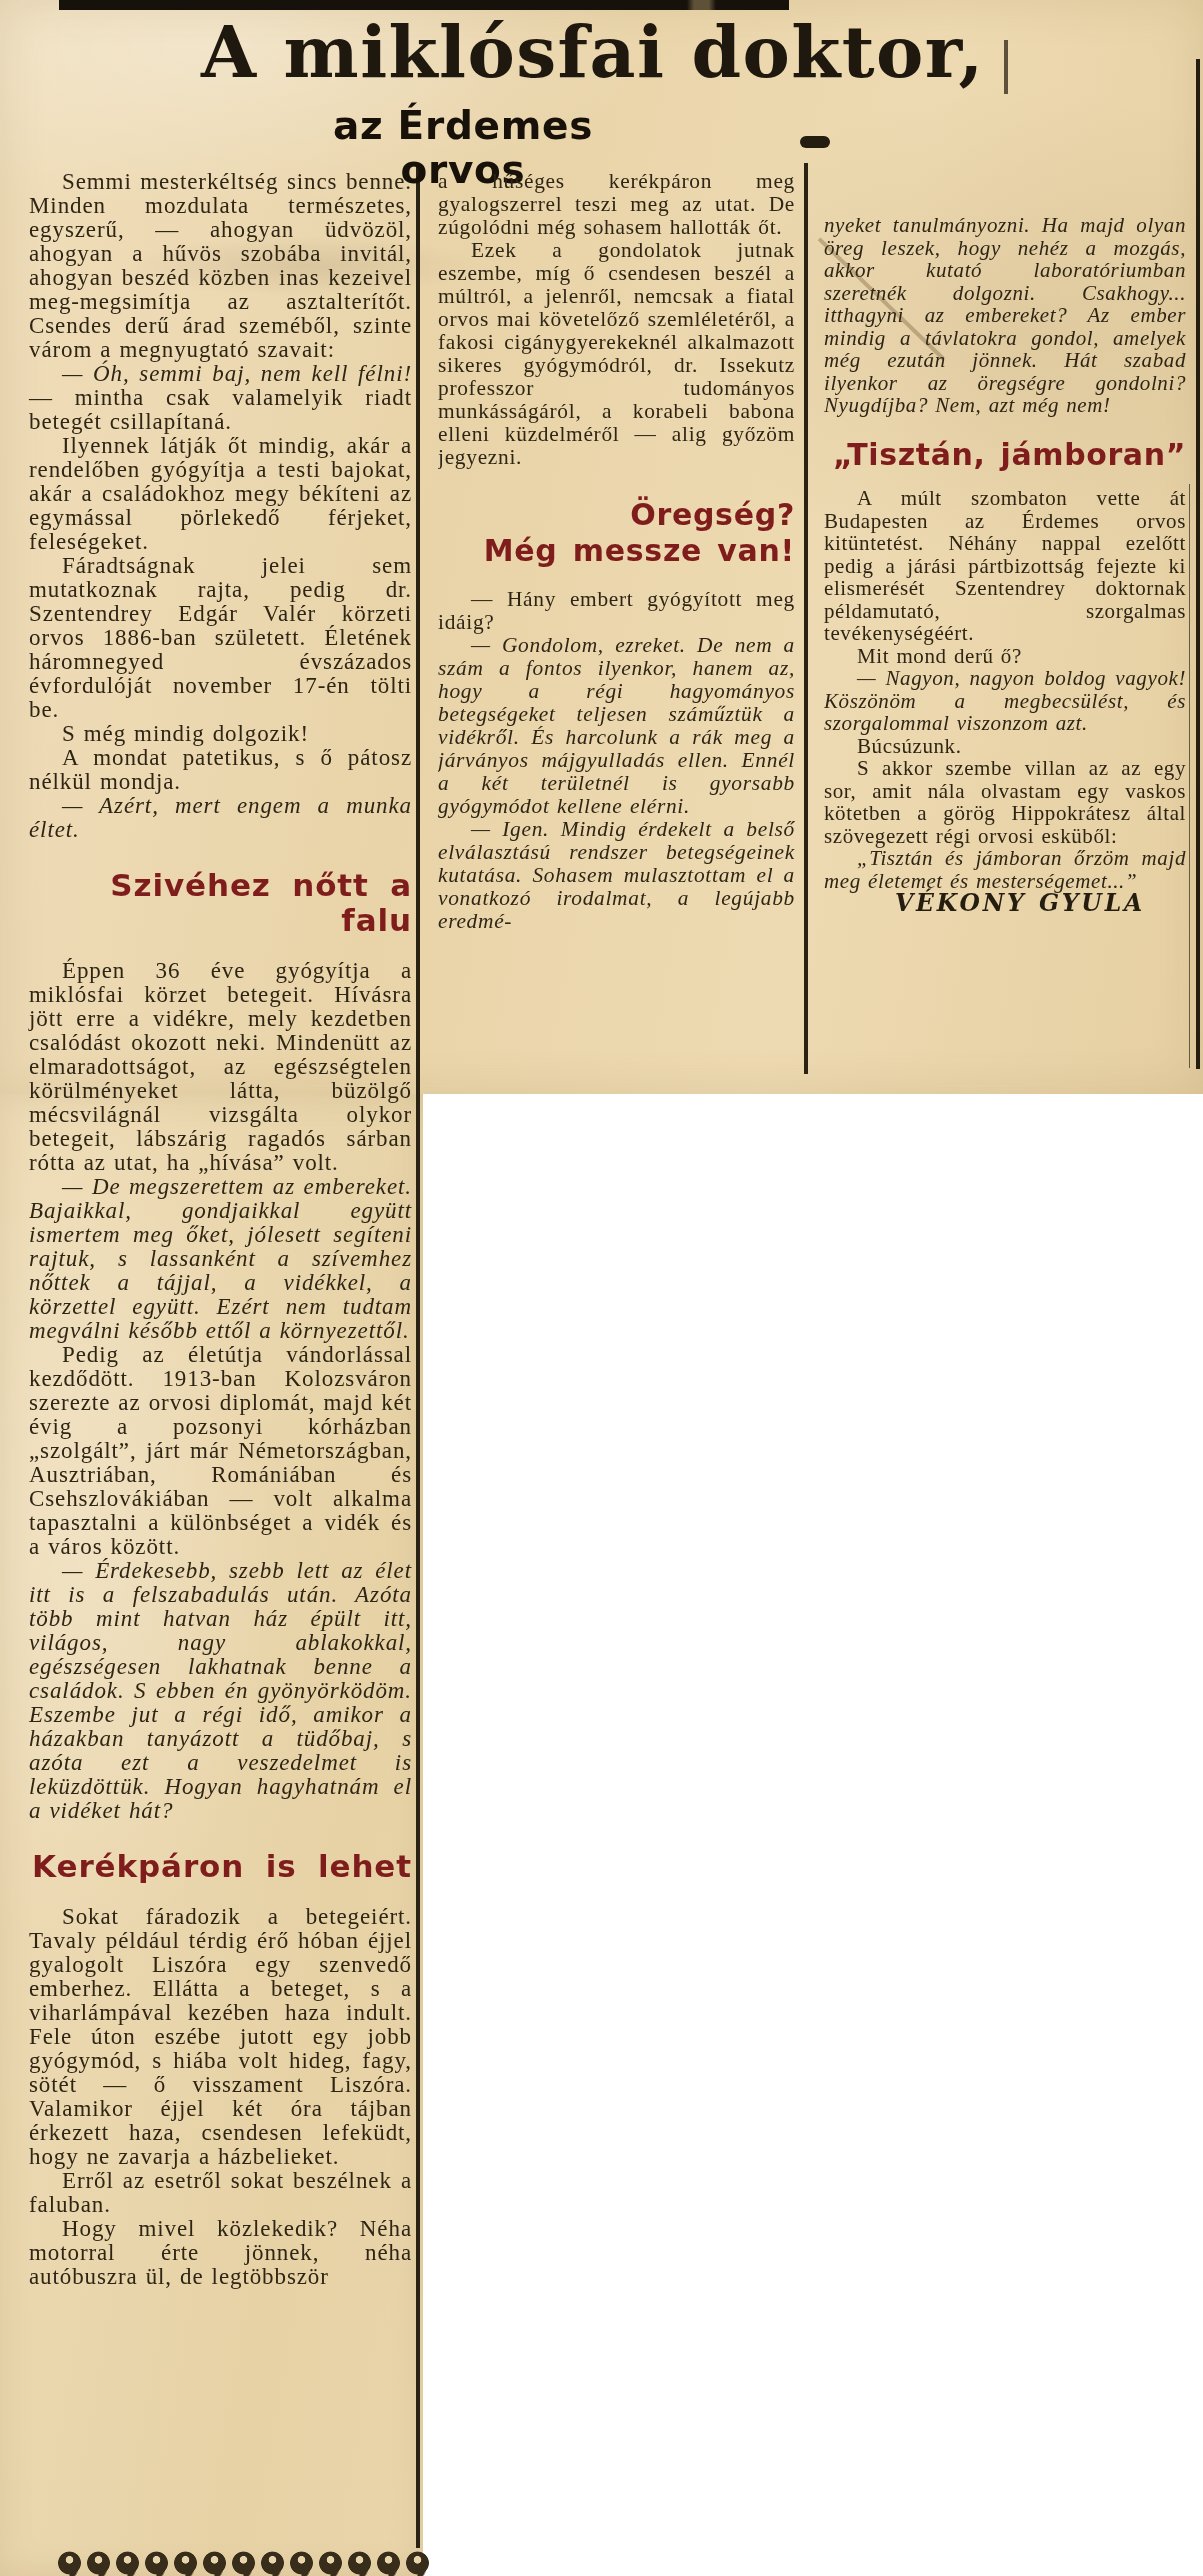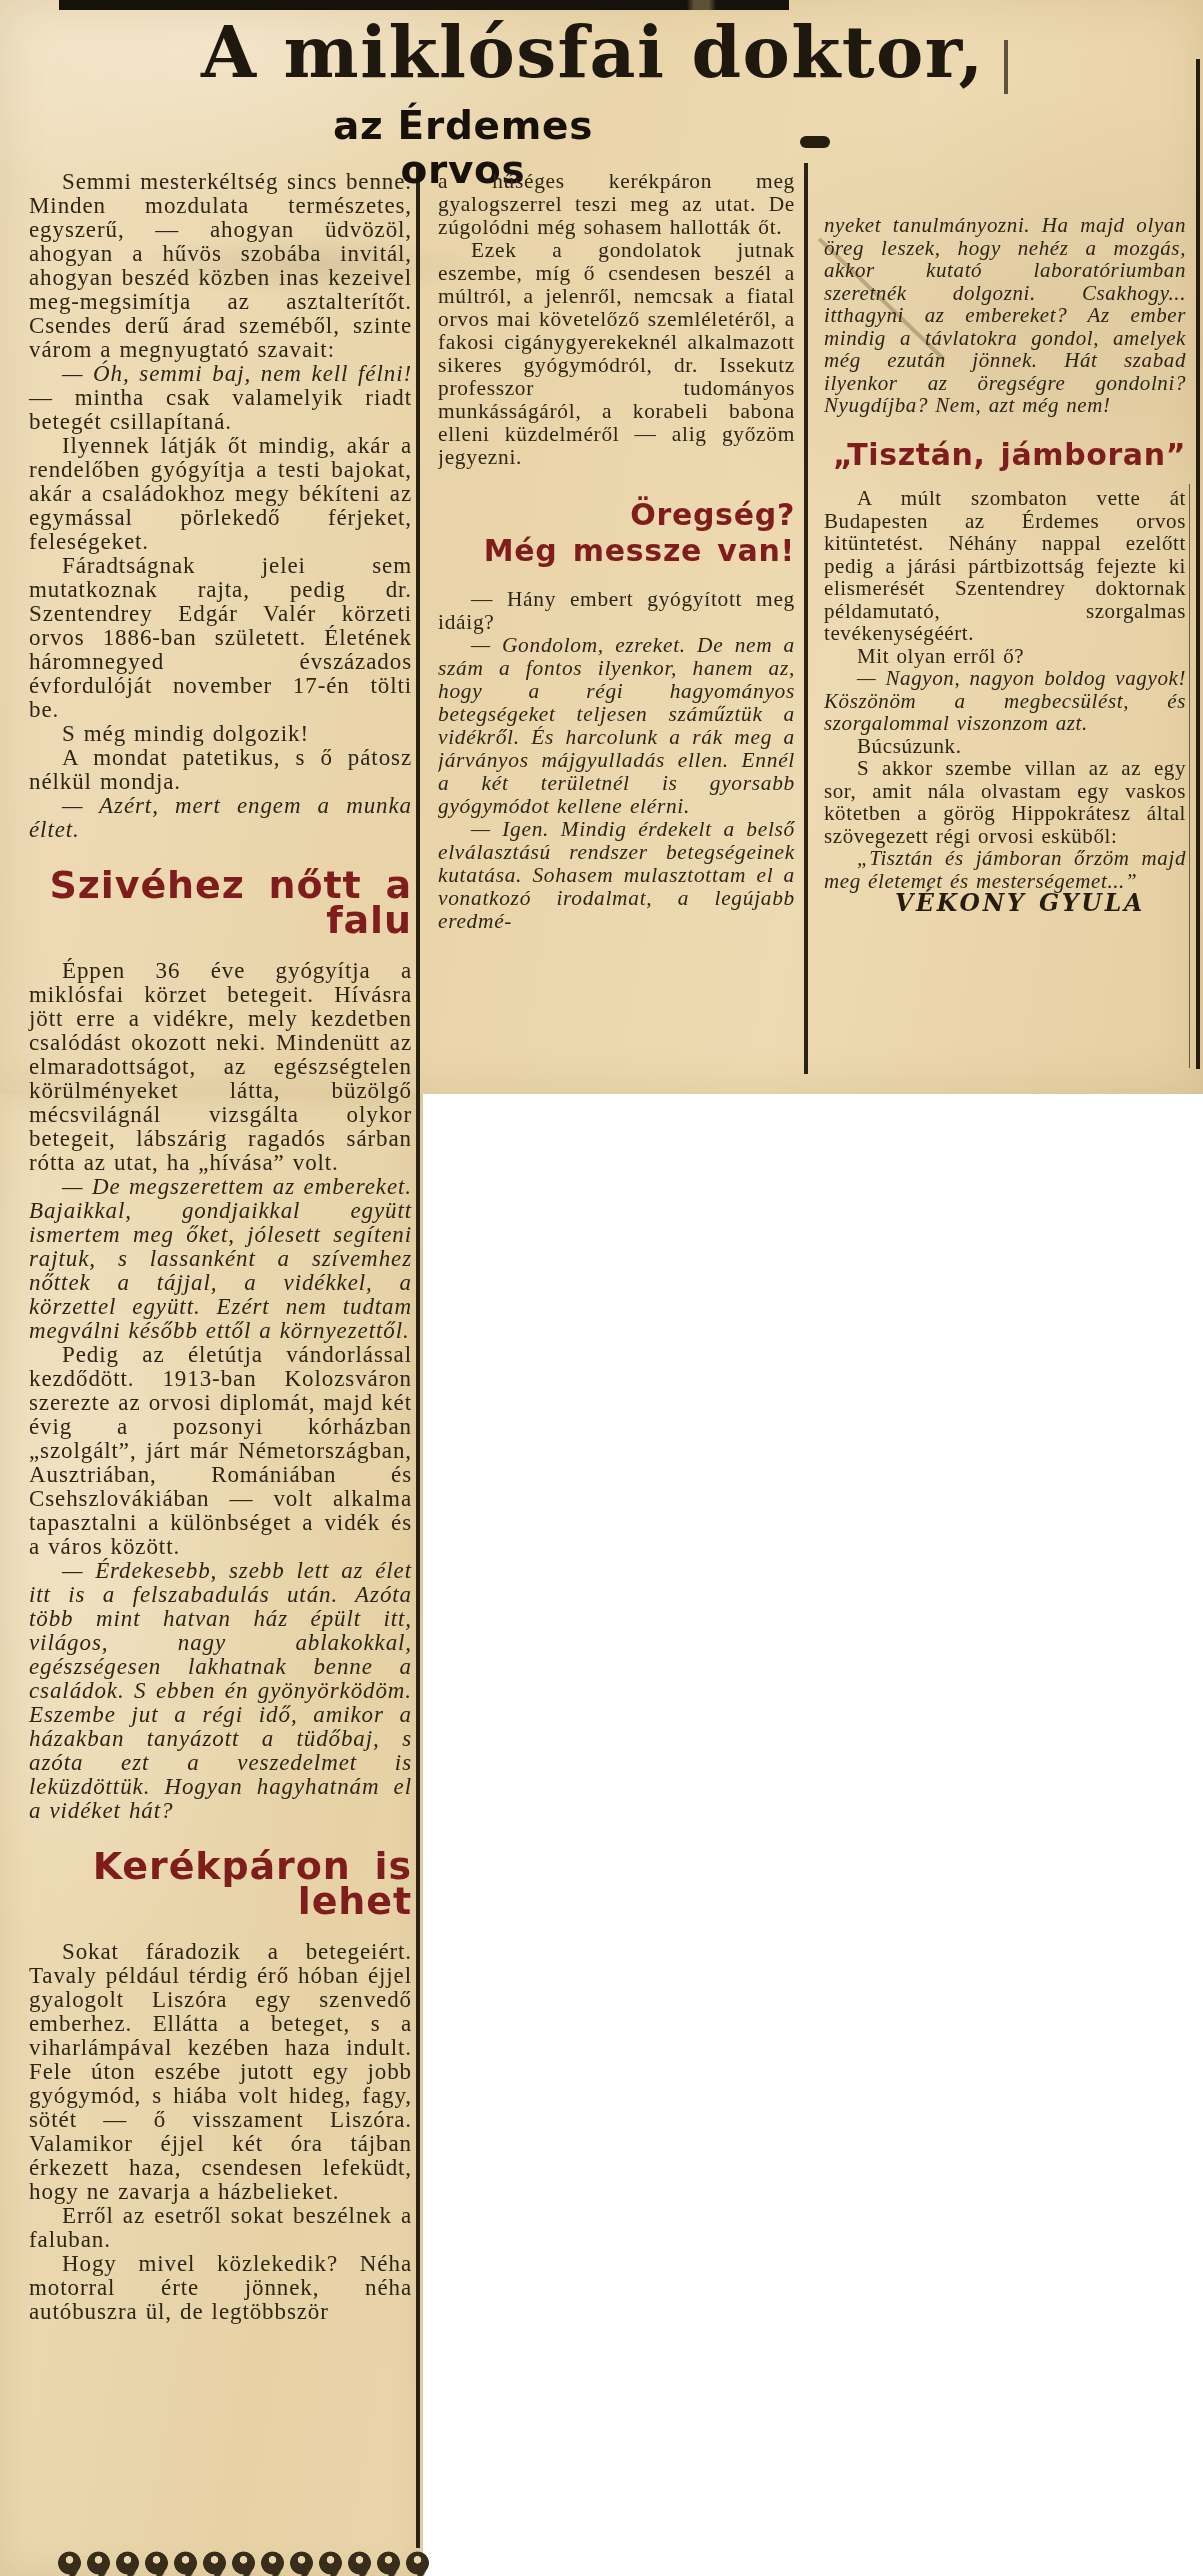--- a/index.html
+++ b/index.html
@@ -56,21 +56,21 @@
   #col3 { left:824px; top:166px; width:362px; height:927px; overflow:hidden;
           font-size:21px; line-height:22.5px; letter-spacing:0.6px; word-spacing:1.4px;margin-top:48px; }
   p.para { margin:0; text-indent:33px; }
   p.cont { text-indent:0; }
   p.it { font-style:italic; }
   span.it { font-style:italic; }
   h2.sec {
     font-family:"DejaVu Sans", sans-serif; font-weight:700; text-align:right;
     color:#7f1d1d; text-indent:0;
   }
-  #col1 h2.sec { font-size:38px; line-height:35px; margin:26px 0 21px; word-spacing:9.7px; }
+  #col1 h2.sec { font-size:31px; line-height:35px; margin:26px 0 21px; word-spacing:9.7px; }
   #col2 h2.sec { font-size:30px; line-height:36px; margin:28px 0 19.4px; word-spacing:4.1px; }
   #col3 h2.sec { font-size:30px; line-height:33px; margin:21px 0 16.6px; word-spacing:4.1px; }
   .signature {
     margin:8.3px 0 0; text-align:right; padding-right:41px; text-indent:0;
     font-family:"DejaVu Serif", serif; font-weight:700; font-style:italic;
     font-size:23.5px; letter-spacing:2.8px; color:#241d10;
   }
   
   .lace {
     position:absolute; left:55px; top:2548px; width:378px; height:28px;
@@ -127,21 +127,21 @@
     </h2>
   <p class="para">— Hány embert gyógyított meg idáig?</p>
   <p class="para it">— Gondolom, ezreket. De nem a szám a fontos ilyenkor, hanem az, hogy a régi hagyományos betegségeket teljesen száműztük a vidékről. És harcolunk a rák meg a járványos májgyulladás ellen. Ennél a két területnél is gyorsabb gyógymódot kellene elérni.</p>
   <p class="para it">— Igen. Mindig érdekelt a belső elválasztású rendszer betegségeinek kutatása. Sohasem mulasztottam el a vonatkozó irodalmat, a legújabb eredmé-</p>
 </div>
 
 <div class="col" id="col3">
   <p class="para cont it">nyeket tanulmányozni. Ha majd olyan öreg leszek, hogy nehéz a mozgás, akkor kutató laboratóriumban szeretnék dolgozni. Csakhogy... itthagyni az embereket? Az ember mindig a távlatokra gondol, amelyek még ezután jönnek. Hát szabad ilyenkor az öregségre gondolni? Nyugdíjba? Nem, azt még nem!</p>
   <h2 class="sec">„Tisztán, jámboran”</h2>
   <p class="para">A múlt szombaton vette át Budapesten az Érdemes orvos kitüntetést. Néhány nappal ezelőtt pedig a járási pártbizottság fejezte ki elismerését Szentendrey doktornak példamutató, szorgalmas tevékenységéért.</p>
-  <p class="para">Mit olyan erről ő?</p>
+  <p class="para">Mit mond derű ő?</p>
   <p class="para it">— Nagyon, nagyon boldog vagyok! Köszönöm a megbecsülést, és szorgalommal viszonzom azt.</p>
   <p class="para">Búcsúzunk.</p>
   <p class="para">S akkor szembe villan az az egy sor, amit nála olvastam egy vaskos kötetben a görög Hippokrátesz által szövegezett régi orvosi esküből:</p>
   <p class="para it">„Tisztán és jámboran őrzöm majd meg életemet és mesterségemet...”</p>
   <p class="para signature">VÉKONY GYULA</p>
 </div>
 
 <div class="lace"></div>
 
 

